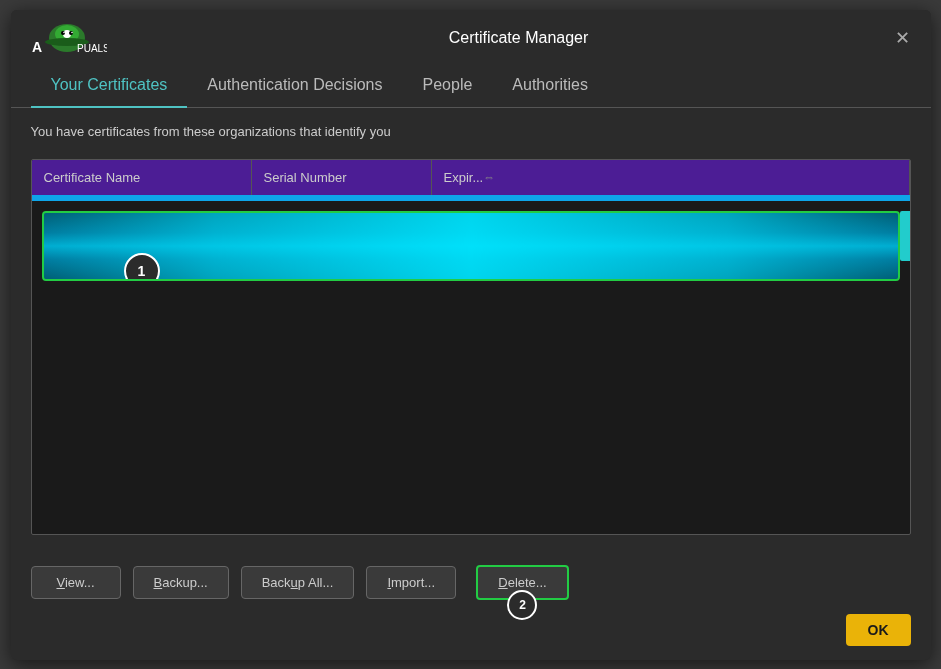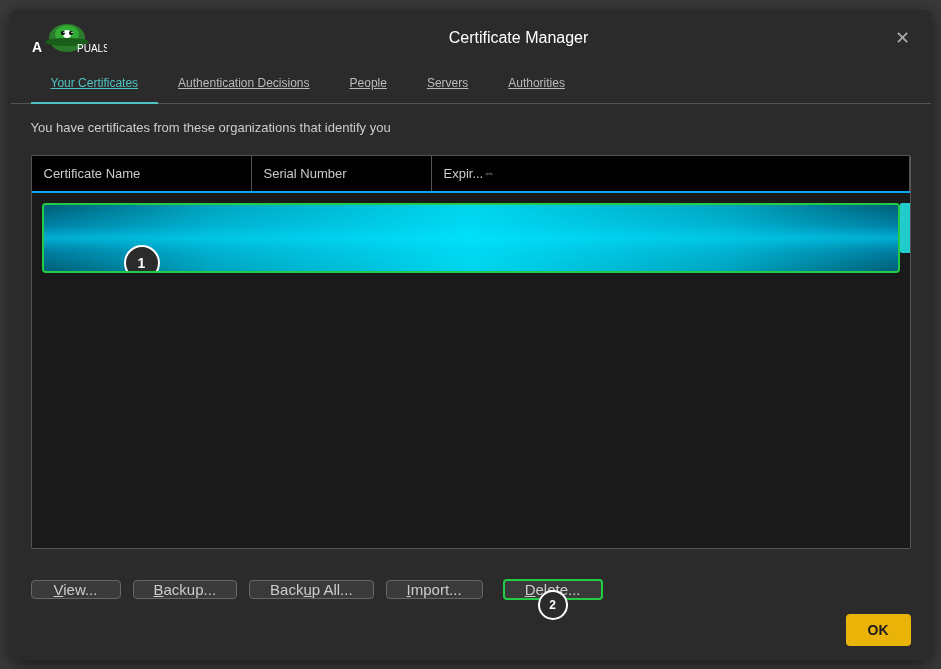--- a/index.html
+++ b/index.html
@@ -58,24 +58,23 @@
       display: flex;
       border-bottom: 1px solid #555;
       padding: 0 20px;
       flex-shrink: 0;
       background: #2b2b2b;
     }
     .tab {
       padding: 12px 20px;
       color: #bbbbbb;
       cursor: pointer;
-      font-size: 12px;
+      font-size: 16px;
       border-bottom: 2px solid transparent;
       margin-bottom: -1px;
-      text-decoration: underline;
     }
     .tab.active {
       color: #4fc3c3;
       border-bottom: 2px solid #4fc3c3;
     }
     .content-area {
       flex: 1;
       display: flex;
       flex-direction: column;
       padding: 16px 20px;
@@ -90,22 +89,22 @@
       border: 1px solid #555;
       border-radius: 2px;
       flex: 1;
       display: flex;
       flex-direction: column;
       overflow: hidden;
       background: #1a1a1a;
     }
     .table-header {
       display: flex;
-      background: #000000;
-      border-bottom: 2px solid #0ea5e9;
+      background: #4c1d95;
+      border-bottom: 6px solid #0ea5e9;
       flex-shrink: 0;
     }
     .table-header-cell {
       padding: 10px 12px;
       color: #cccccc;
       font-size: 13px;
       border-right: 1px solid #555;
       flex-shrink: 0;
     }
     .col-cert-name { width: 220px; }
@@ -164,27 +163,27 @@
       border-radius: 2px;
     }
     .footer-buttons {
       display: flex;
       align-items: center;
       padding: 14px 20px;
       gap: 12px;
       flex-shrink: 0;
     }
     .footer-btn {
-      padding: 0 20px;
+      padding: 8px 20px;
       background: #3a3a3a;
       color: #cccccc;
       border: 1px solid #666;
       border-radius: 4px;
       cursor: pointer;
-      font-size: 15px;
+      font-size: 13px;
       min-width: 90px;
     }
     .footer-btn.delete-btn {
       border: 2px solid #22cc44;
       color: #cccccc;
       position: relative;
     }
     .delete-circle {
       position: absolute;
       bottom: -20px;
@@ -250,21 +249,20 @@
     <div class="title-bar-center">
       <span class="title-text">Certificate Manager</span>
     </div>
     <button class="close-btn">✕</button>
   </div>
 
   <div class="tabs-container">
     <div class="tab active">Your Certificates</div>
     <div class="tab">Authentication Decisions</div>
     <div class="tab">People</div>
-    <div class="tab">Servers</div>
     <div class="tab">Authorities</div>
   </div>
 
   <div class="content-area">
     <p class="description">You have certificates from these organizations that identify you</p>
 
     <div class="table-container">
 
       <div class="table-header">
         <div class="table-header-cell col-cert-name">Certificate Name</div>

